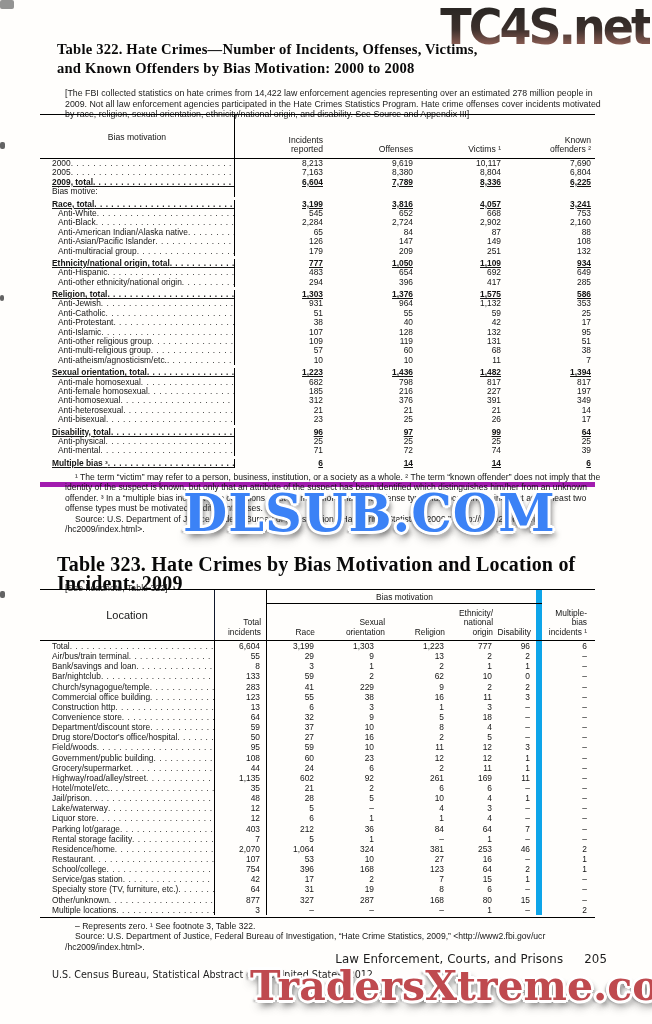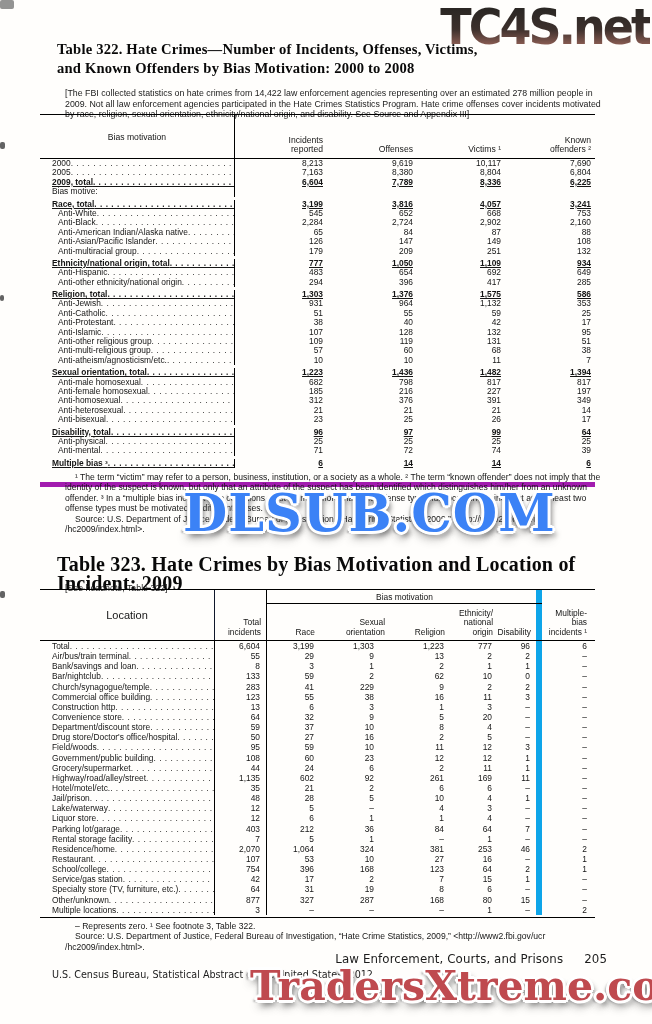--- a/index.html
+++ b/index.html
@@ -608,21 +608,21 @@
   </div>
         <div class="r">
     <div class="stub">
             <span class="lbl">Convenience store</span>
             <span class="leader"></span>
           </div>
     <span class="val c-tot">64</span>
     <span class="val c-race">32</span>
     <span class="val c-rel">9</span>
     <span class="val c-sex">5</span>
-    <span class="val c-eth">20</span>
+    <span class="val c-eth">18</span>
     <span class="val c-dis">–</span>
     <span class="val c-mul">–</span>
   </div>
         <div class="r">
     <div class="stub">
             <span class="lbl">Department/discount store</span>
             <span class="leader"></span>
           </div>
     <span class="val c-tot">59</span>
     <span class="val c-race">37</span>

